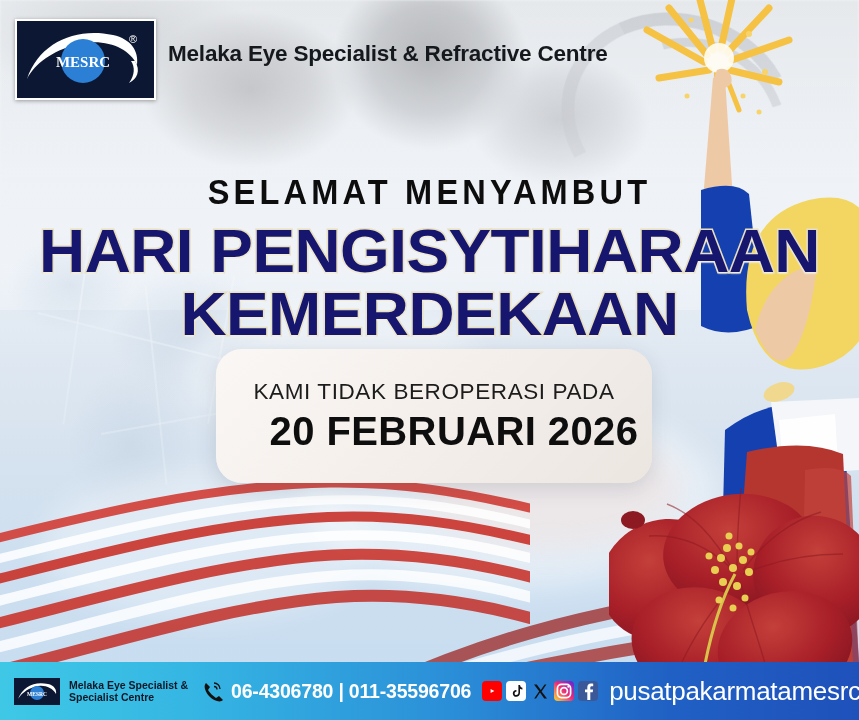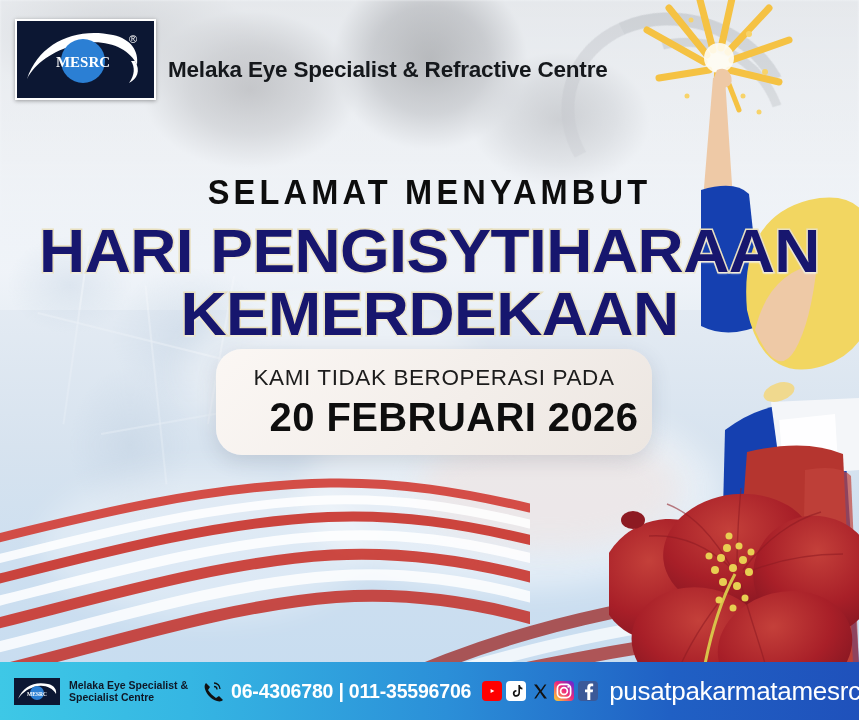--- a/index.html
+++ b/index.html
@@ -58,36 +58,36 @@
   .person{position:absolute;right:0;top:0;width:230px;height:690px;}
 
   
   .hibiscus{position:absolute;right:-10px;bottom:42px;width:260px;height:230px;}
 
   
   .header{position:absolute;left:0;top:0;width:100%;height:110px;z-index:40;}
   .logo-box{position:absolute;left:15px;top:19px;width:137px;height:77px;
     background:#0c1733;border:2px solid #fff;box-shadow:0 1px 4px rgba(0,0,0,.35);}
   .logo-box svg{display:block;}
-  .header-title{position:absolute;left:168px;top:57px;font-size:22.5px;font-weight:bold;
+  .header-title{position:absolute;left:168px;top:41px;font-size:22.5px;font-weight:bold;
     color:#15181c;letter-spacing:-.2px;white-space:nowrap;}
 
   
   .kicker{position:absolute;left:0;right:0;top:172px;text-align:center;z-index:30;
     font-size:35px;font-weight:bold;color:#0d0d0d;letter-spacing:4.5px;
     transform:scaleX(.93);font-family:"Liberation Sans","DejaVu Sans",sans-serif;}
   .headline{position:absolute;left:0;right:0;z-index:30;text-align:center;
     font-weight:bold;color:#17166e;line-height:.95;letter-spacing:-.5px;
     -webkit-text-stroke:3px #e8dfbf;paint-order:stroke fill;
     text-shadow:0 2px 2px rgba(255,255,255,.45);}
   .headline.l1{top:222px;font-size:62px;transform:scaleX(1.03);}
   .headline.l2{top:285px;font-size:62px;transform:scaleX(1.03);}
 
   
-  .card{position:absolute;left:216px;top:349px;width:436px;height:106px;z-index:30;
+  .card{position:absolute;left:216px;top:349px;width:436px;height:134px;z-index:30;
     background:linear-gradient(135deg,#fbf7f4 0%,#f3eeea 55%,#ece6e1 100%);
     border-radius:26px;box-shadow:0 6px 20px rgba(60,70,90,.16);
     display:flex;flex-direction:column;align-items:center;justify-content:center;gap:4px;}
   .card-line1{font-size:22.5px;color:#1c1c1c;letter-spacing:.6px;}
   .card-line2{font-size:40px;font-weight:bold;color:#0e0e0e;letter-spacing:.4px;margin-left:40px;}
 
   
   .footer{position:absolute;left:0;bottom:0;width:100%;height:58px;z-index:50;
     background:linear-gradient(to right,#3ec8e6 0%,#35b6e3 22%,#2b8fd8 52%,#2060c4 78%,#1f51bb 100%);
     display:flex;align-items:center;}

